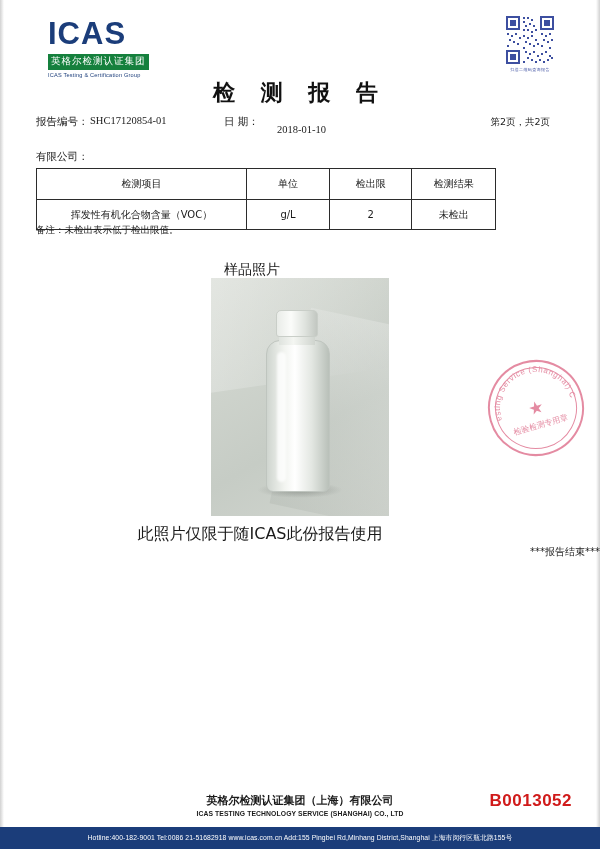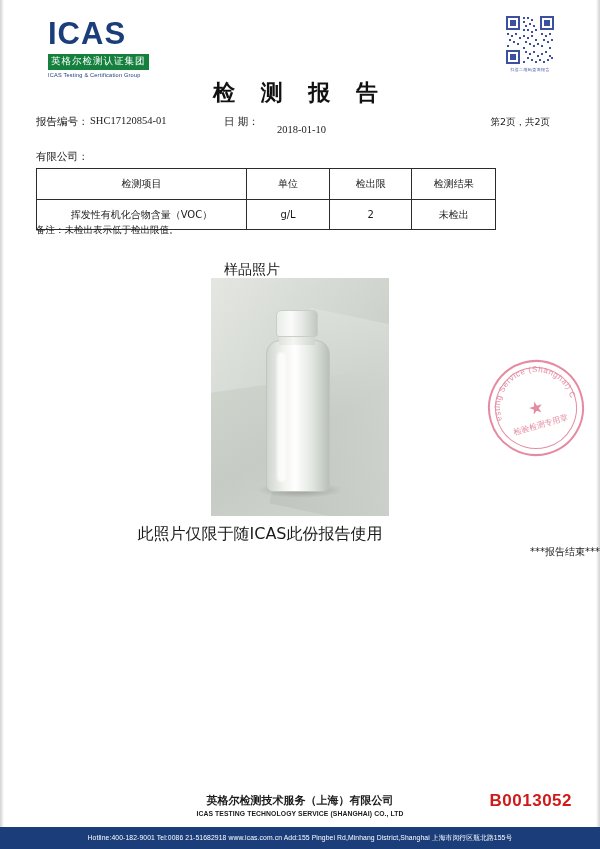--- a/index.html
+++ b/index.html
@@ -505,21 +505,21 @@
         <path id="arcpath" d="M 12,48 A 36,36 0 1 1 84,48"></path>
       </defs>
       <text>
         <textPath href="#arcpath" startOffset="50%" text-anchor="middle" id="stamp-arc-label">ICAS Testing Service (Shanghai) Co., LTD</textPath>
       </text>
     </svg>
     <div class="star">★</div>
     <div class="center-cn">检验检测专用章</div>
   </div>
 
-  <div class="footer-company">英格尔检测技术服务（上海）有限公司</div>
+  <div class="footer-company">英格尔检测认证集团（上海）有限公司</div>
   <div class="footer-company-en">ICAS TESTING TECHNOLOGY SERVICE (SHANGHAI) CO., LTD</div>
   <div class="serial">B0013052</div>
 
   <div class="footer-bar">
     <span>Hotline:400-182-9001  Tel:0086 21-51682918  www.icas.com.cn  Add:155 Pingbei Rd,Minhang District,Shanghai 上海市闵行区瓶北路155号</span>
   </div>
 
 </div>
 
 </body></html>

